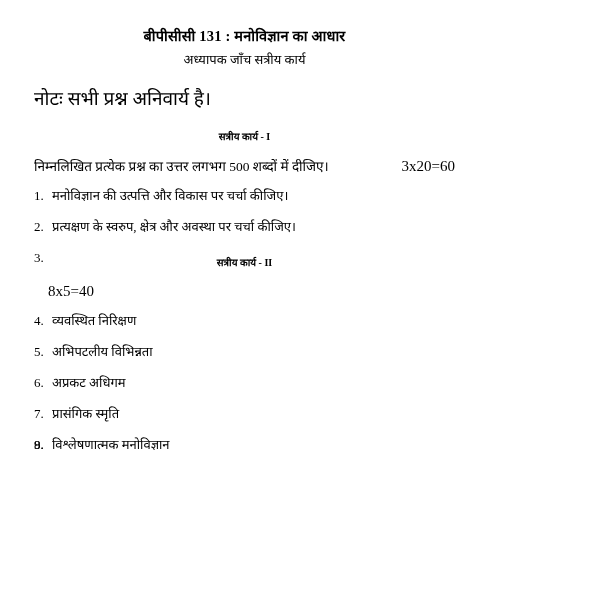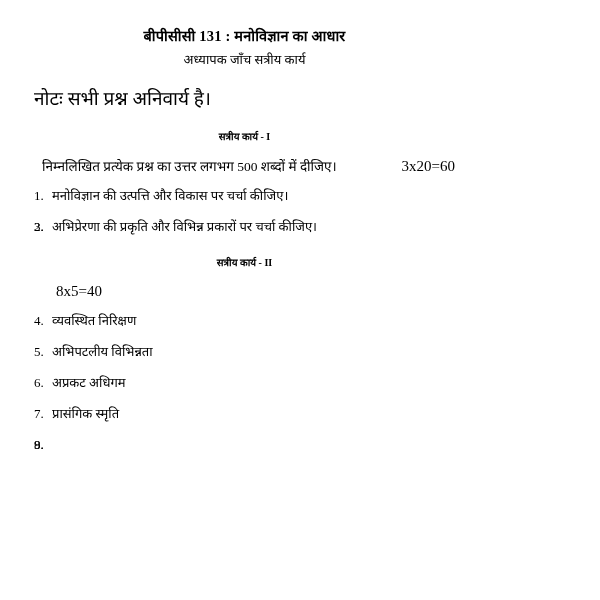--- a/index.html
+++ b/index.html
@@ -61,21 +61,20 @@
     text-align: center;
     margin-top: 18px;
   }
   .instruction {
     font-size: 13.5px;
     margin-top: 14px;
     position: relative;
     display: flex;
     justify-content: space-between;
     align-items: baseline;
-    margin-left: 8px;
   }
   .instruction .marks {
     font-size: 15px;
     white-space: nowrap;
     padding-left: 14px;
   }
   ol.qlist {
     list-style: none;
     margin: 0;
     padding: 0;
@@ -117,24 +116,24 @@
     <span class="marks">3x20=60</span>
   </div>
 
   <ol class="qlist q-wrap-1">
     <li>
       <span class="num">1.</span>
       <span>मनोविज्ञान की उत्पत्ति और विकास पर चर्चा कीजिए।</span>
     </li>
     <li>
       <span class="num">2.</span>
+      <span>प्रत्यक्षण के स्वरुप, क्षेत्र और अवस्था पर चर्चा कीजिए।</span>
     </li>
     <li>
       <span class="num">3.</span>
-      <span>अभिप्रेरणा की प्रकृति और विभिन्न प्रकारों पर चर्चा कीजिए।</span>
     </li>
   </ol>
 
   <div class="section-head">सत्रीय कार्य - II</div>
 
   <div class="instruction">
     <span class="marks">8x5=40</span>
   </div>
 
   <ol class="qlist q-wrap-2">
@@ -152,17 +151,18 @@
     </li>
     <li>
       <span class="num">7.</span>
       <span>प्रासंगिक स्मृति</span>
     </li>
     <li>
       <span class="num">8.</span>
     </li>
     <li>
       <span class="num">9.</span>
+      <span>विश्लेषणात्मक मनोविज्ञान</span>
     </li>
 
   </ol>
 
 </div>
 
 </body></html>

